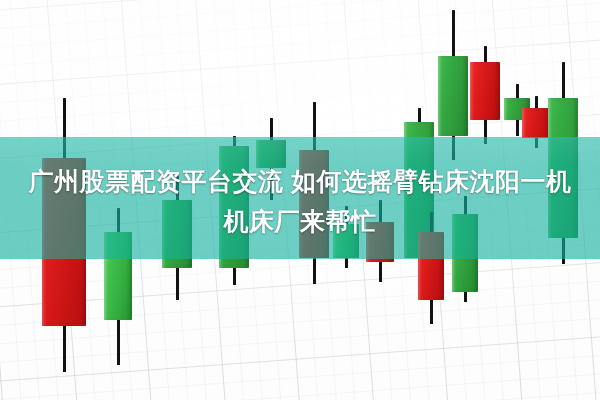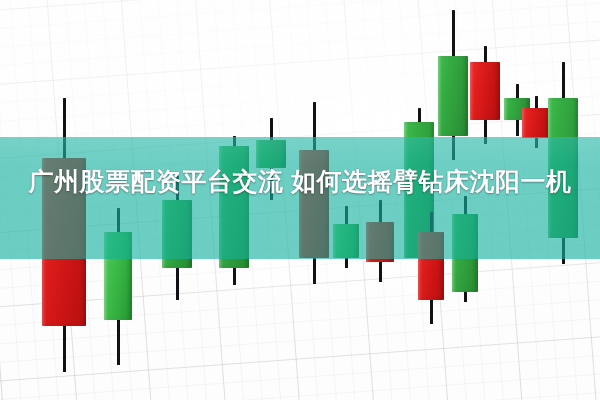--- a/index.html
+++ b/index.html
@@ -173,15 +173,16 @@
       <div class="candle" style="left: 548px; width: 30px; top: 62px; height: 202px;">
         <div class="wick" style="top: 0px; height: 202px;"></div>
         <div class="body up" style="top: 36px; height: 140px;"></div>
       </div>
     </div>
 
   <div id="band" style="top: 137px; height: 122px; background: rgba(20, 178, 160, 0.62);"></div>
 
   <div id="headline" style="top: 161px; color: rgb(255, 255, 255);">
     <span class="ln">广州股票配资平台交流 如何选摇臂钻床沈阳一机</span>
+    <span class="ln">机床厂来帮忙</span>
   </div>
 
 </div>
 
 </body></html>

